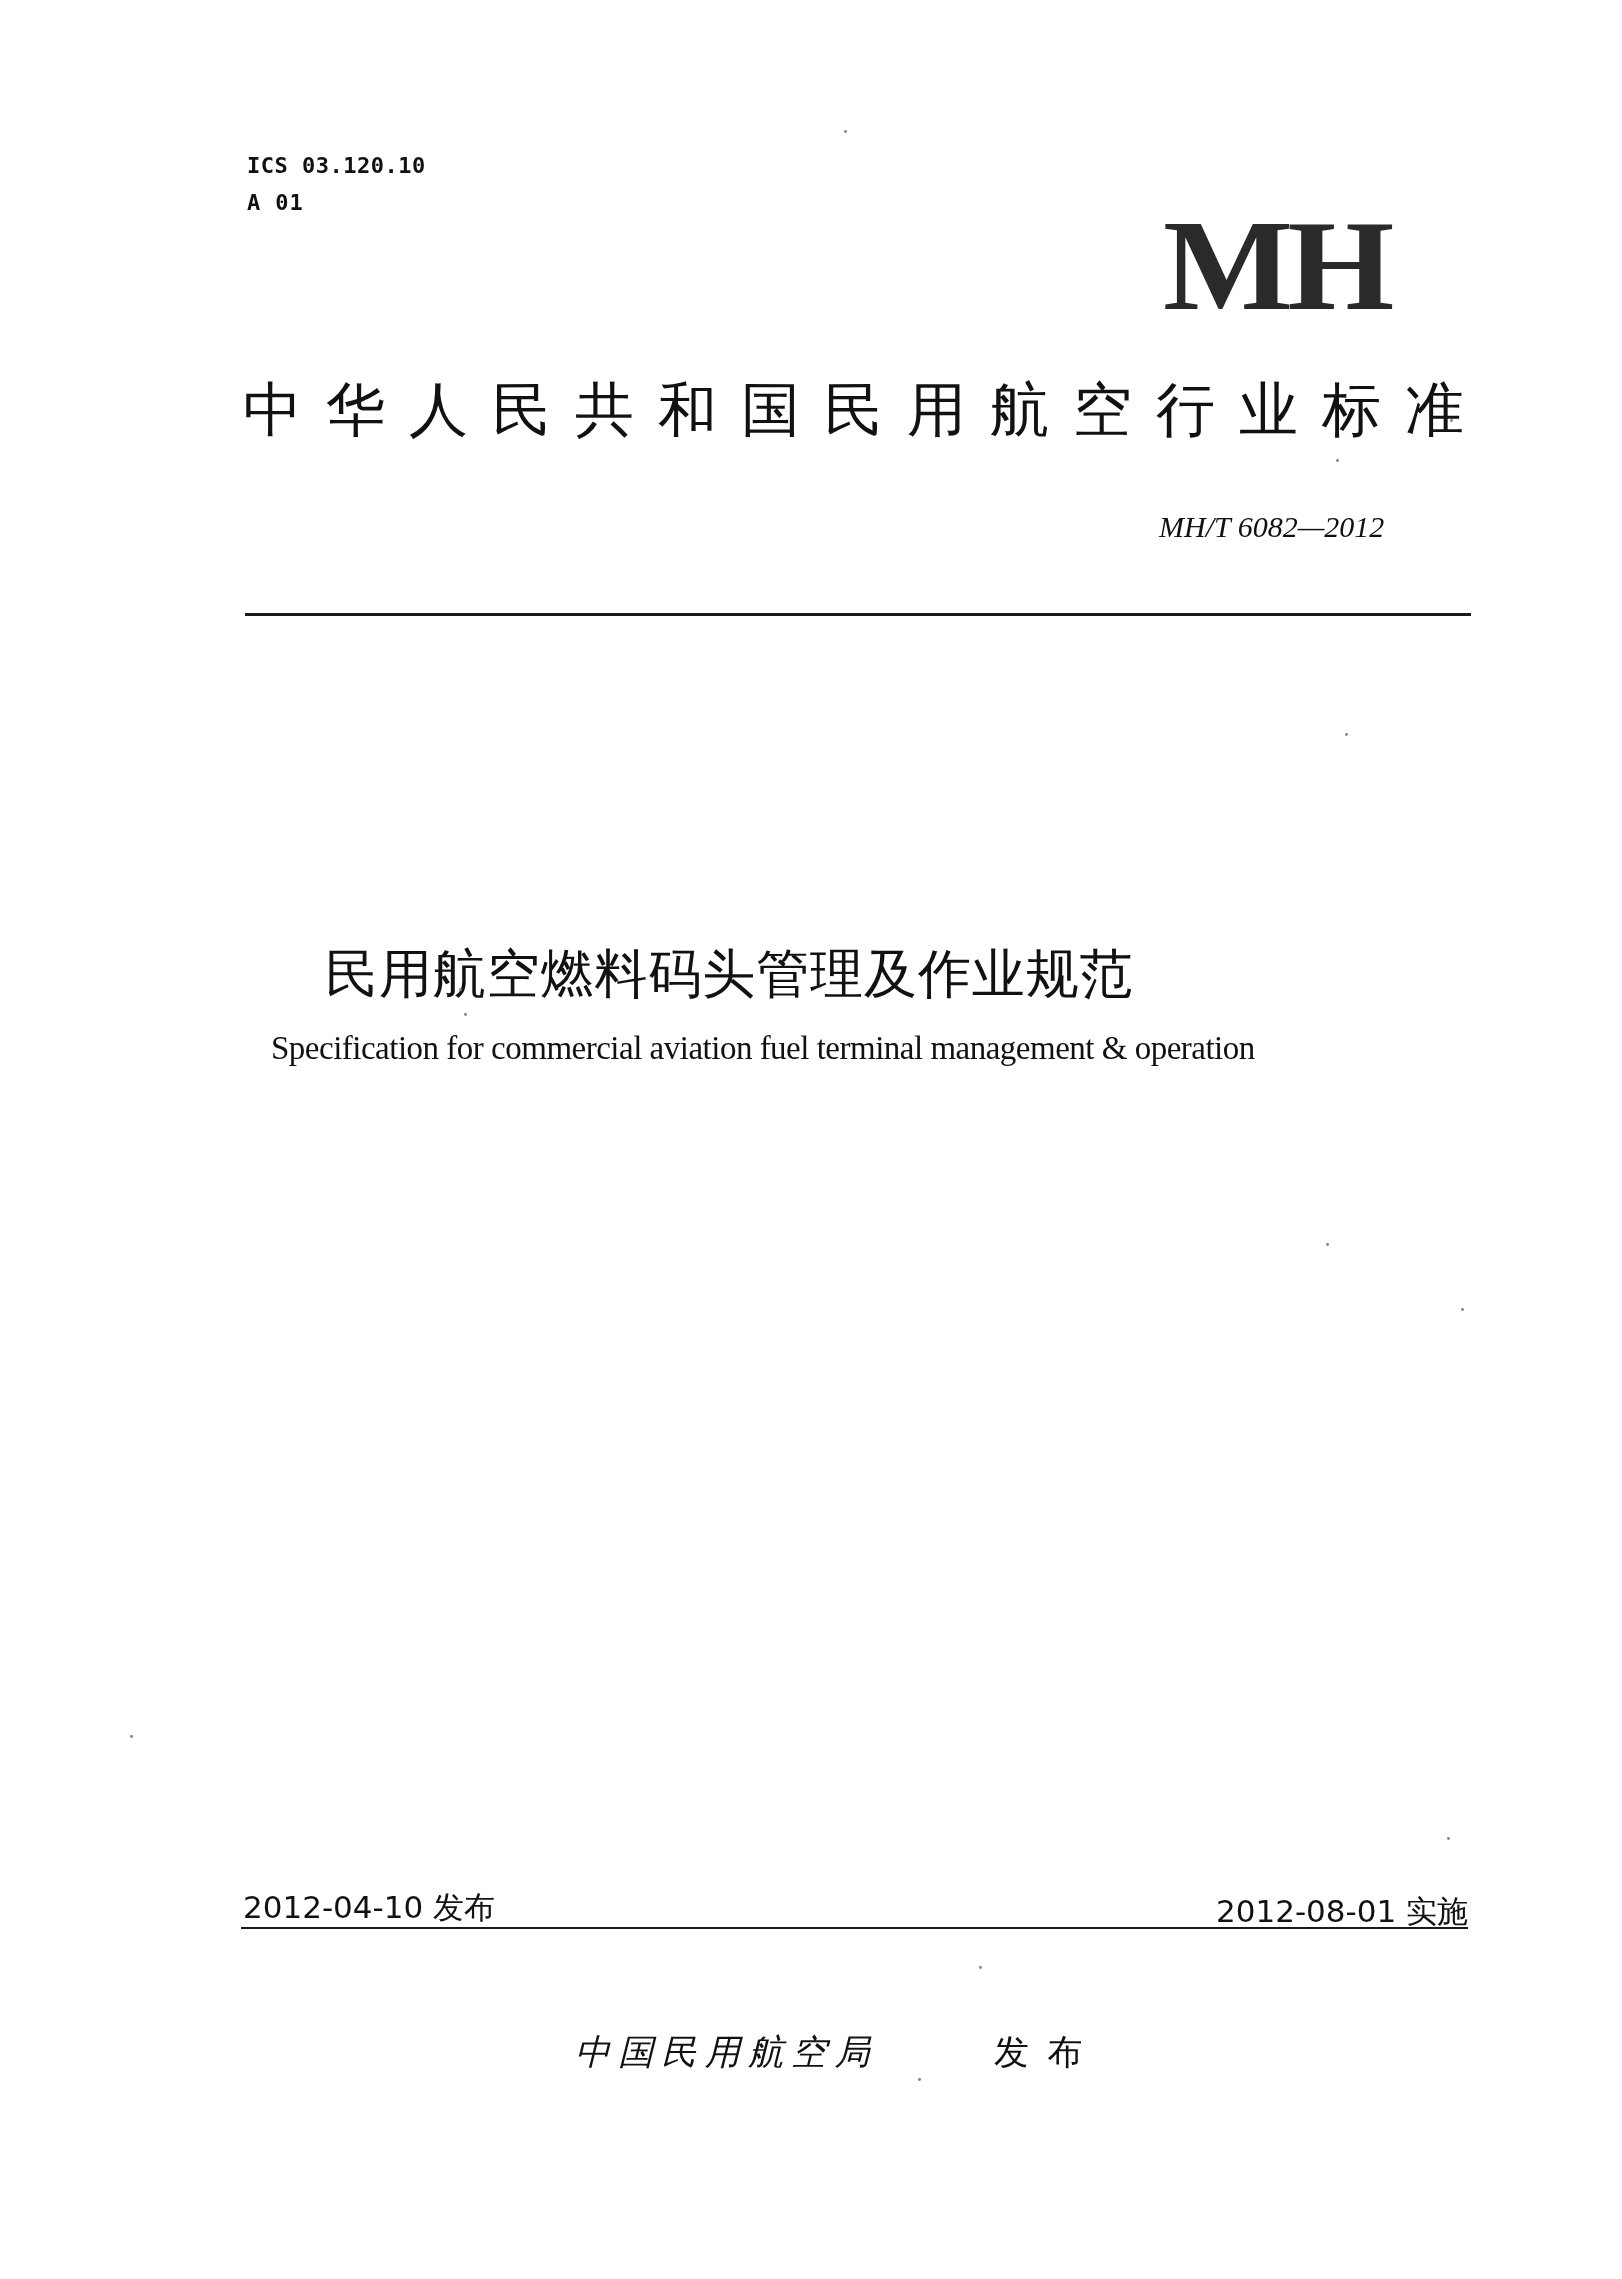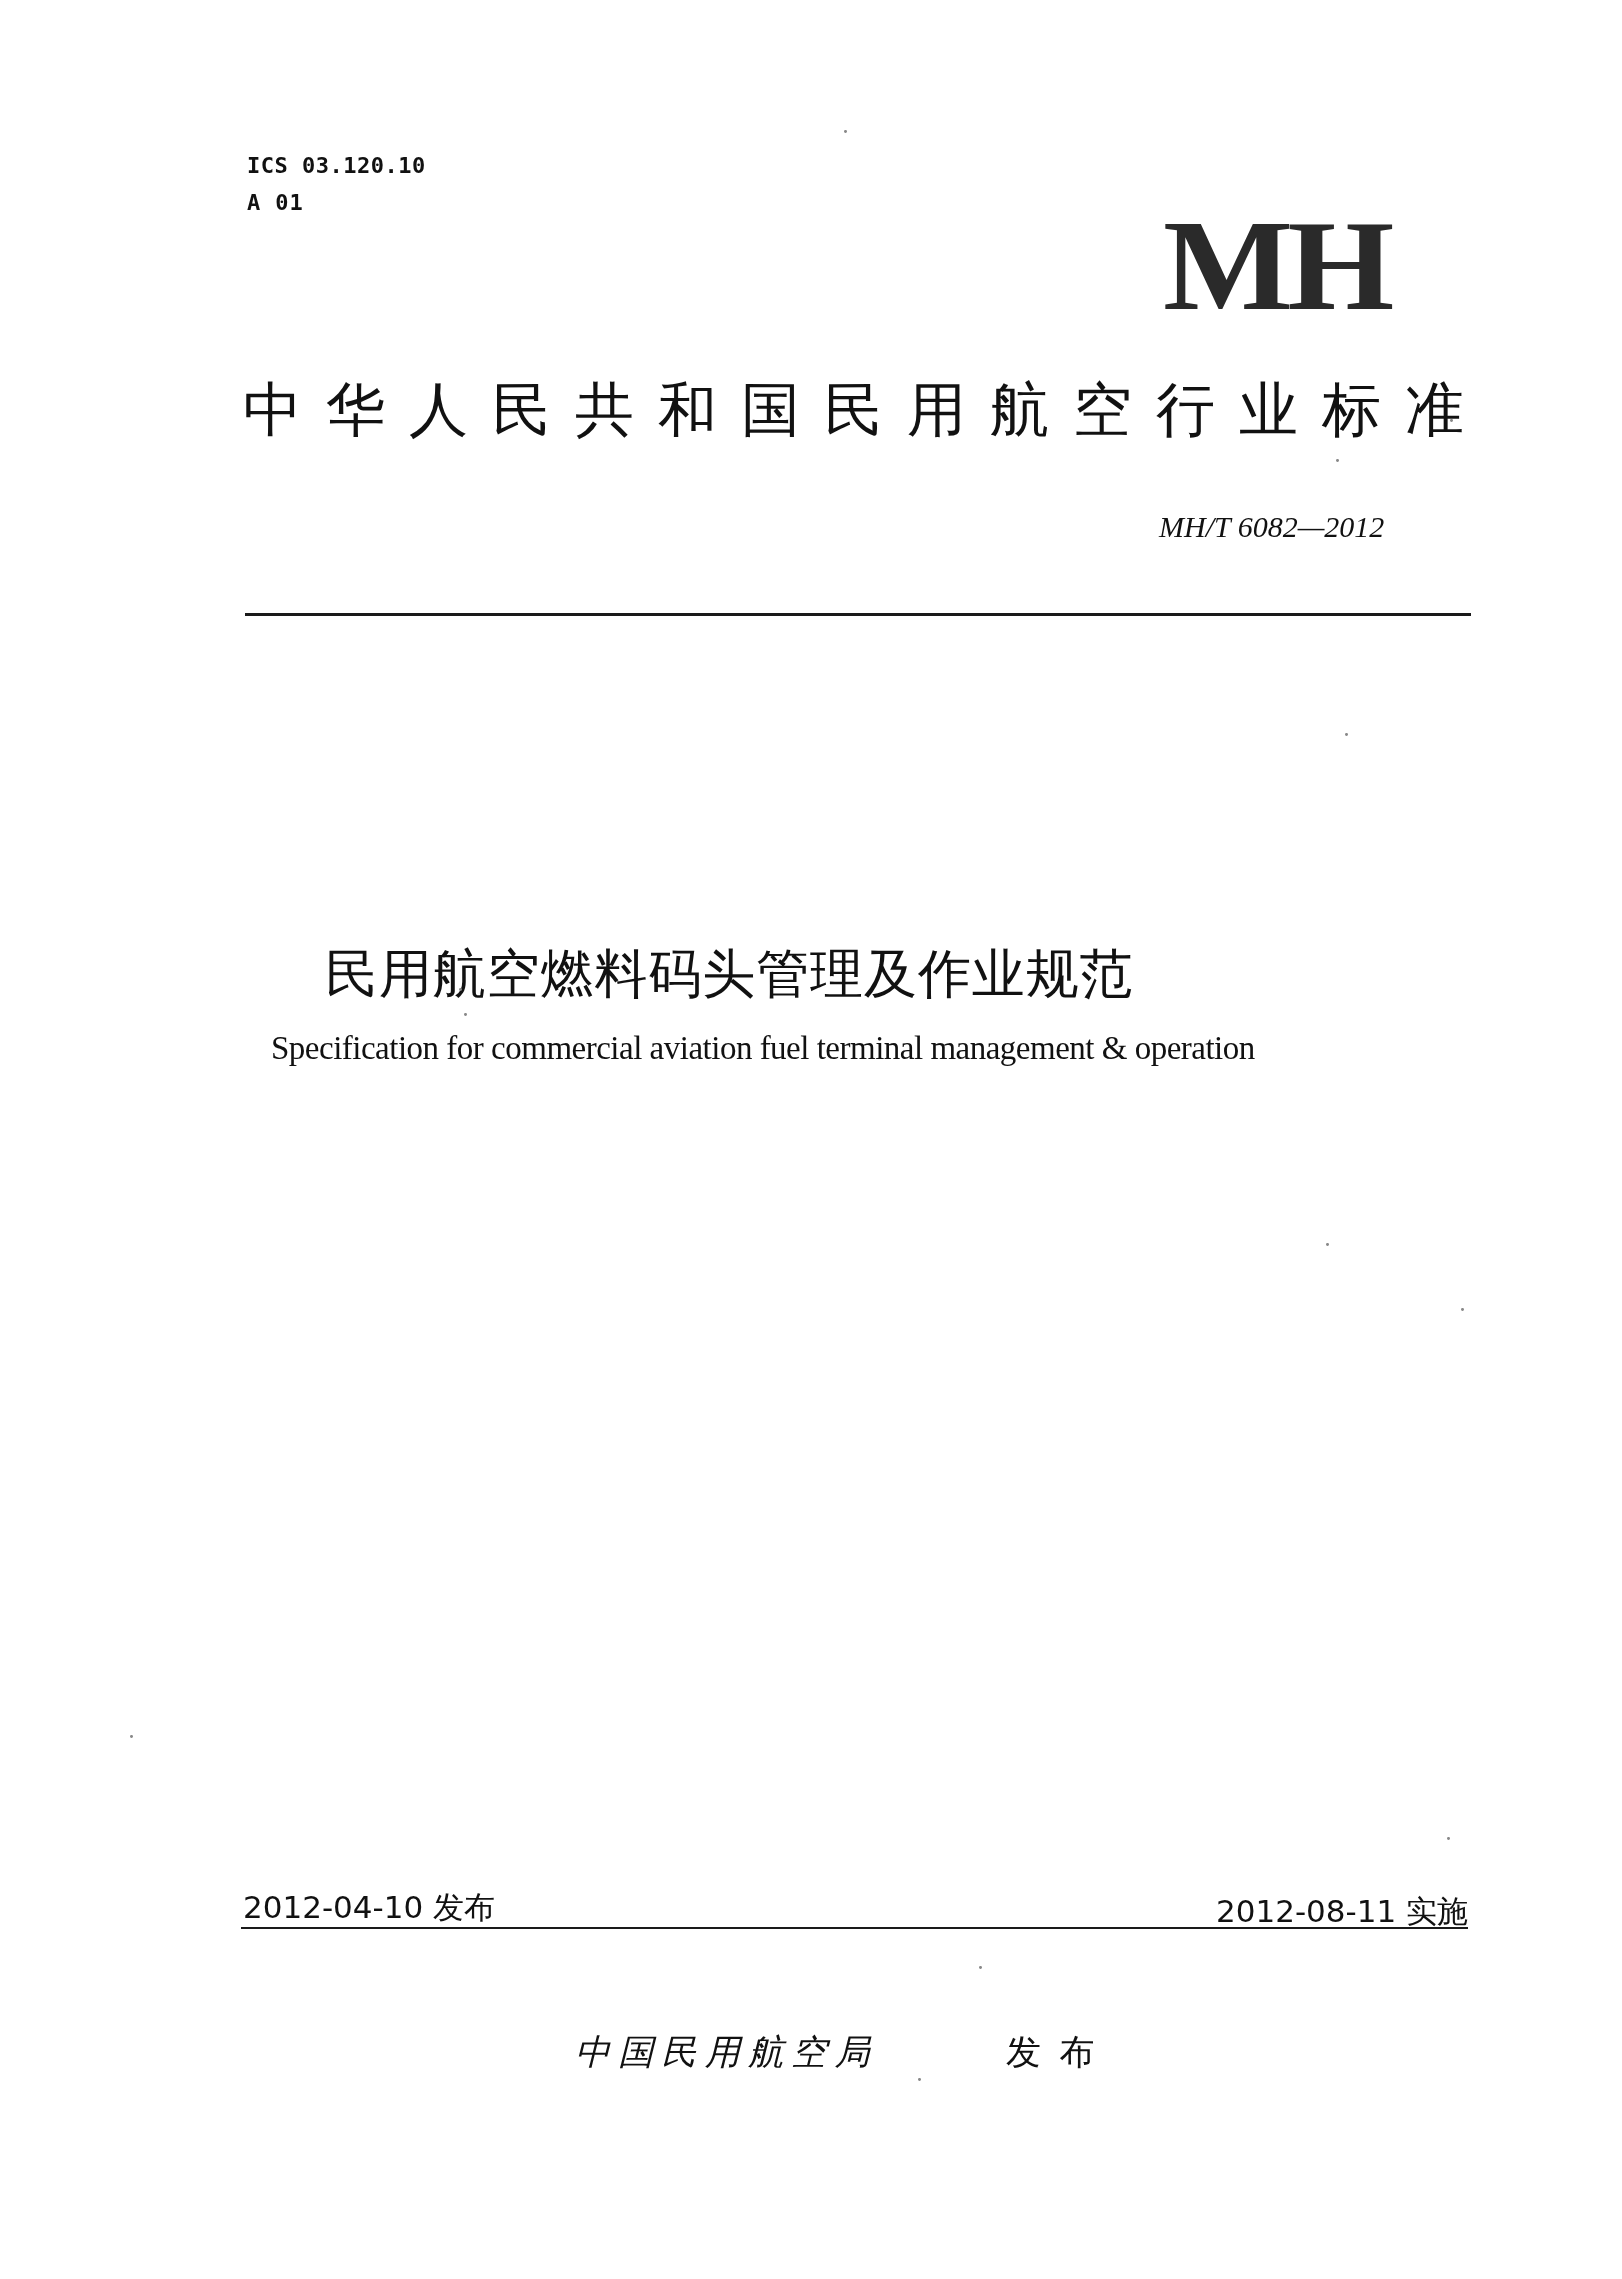--- a/index.html
+++ b/index.html
@@ -23,21 +23,21 @@
   #top-rule { left: 245px; top: 613px; width: 1226px; }
 
   #doc-title-cn { left: 325px; top: 929px; font-size: 53px; line-height: 89px; letter-spacing: 0.9px; }
   #doc-title-en { left: 271px; top: 1028px; font-size: 33px; line-height: 41px; letter-spacing: -0.5px; }
 
   #issue-date { left: 243px; top: 1889px; font-size: 31px; line-height: 37px; }
   #impl-date { right: 154px; top: 1893px; font-size: 31px; line-height: 37px; }
   #bottom-rule { left: 241px; top: 1927px; width: 1227px; height: 1.9px; }
 
   #publisher { left: 575px; top: 2028px; font-size: 35px; line-height: 48px; letter-spacing: 8.3px; font-style: italic; }
-  #publish-label { left: 994px; top: 2028px; font-size: 35px; line-height: 48px; letter-spacing: 18.6px; margin-left: 12px; }
+  #publish-label { left: 994px; top: 2028px; font-size: 35px; line-height: 48px; letter-spacing: 18.6px; }
 
   .speck { position: absolute; width: 2.8px; height: 2.8px; background: #888; border-radius: 50%; }
 </style>
 </head>
 <body>
 
 <div id="ics" class="abs mono">ICS 03.120.10</div>
 <div id="ccs" class="abs mono">A 01</div>
 
 <div id="mh-logo" class="abs serif">MH</div>
@@ -45,21 +45,21 @@
 <div id="industry-title" class="abs sans">中华人民共和国民用航空行业标准</div>
 
 <div id="std-code" class="abs serif">MH/T 6082—2012</div>
 
 <div id="top-rule" class="rule"></div>
 
 <div id="doc-title-cn" class="abs sans">民用航空燃料码头管理及作业规范</div>
 <div id="doc-title-en" class="abs serif">Specification for commercial aviation fuel terminal management &amp; operation</div>
 
 <div id="issue-date" class="abs sans">2012-04-10 发布</div>
-<div id="impl-date" class="abs sans">2012-08-11 实施</div>
+<div id="impl-date" class="abs sans">2012-08-01 实施</div>
 <div id="bottom-rule" class="rule"></div>
 
 <div id="publisher" class="abs sans">中国民用航空局</div>
 <div id="publish-label" class="abs sans">发布</div>
 
 <div class="speck" style="left:844px;top:130px"></div>
 <div class="speck" style="left:1450px;top:419px"></div>
 <div class="speck" style="left:1336px;top:459px"></div>
 <div class="speck" style="left:1345px;top:733px"></div>
 <div class="speck" style="left:459px;top:988px"></div>

